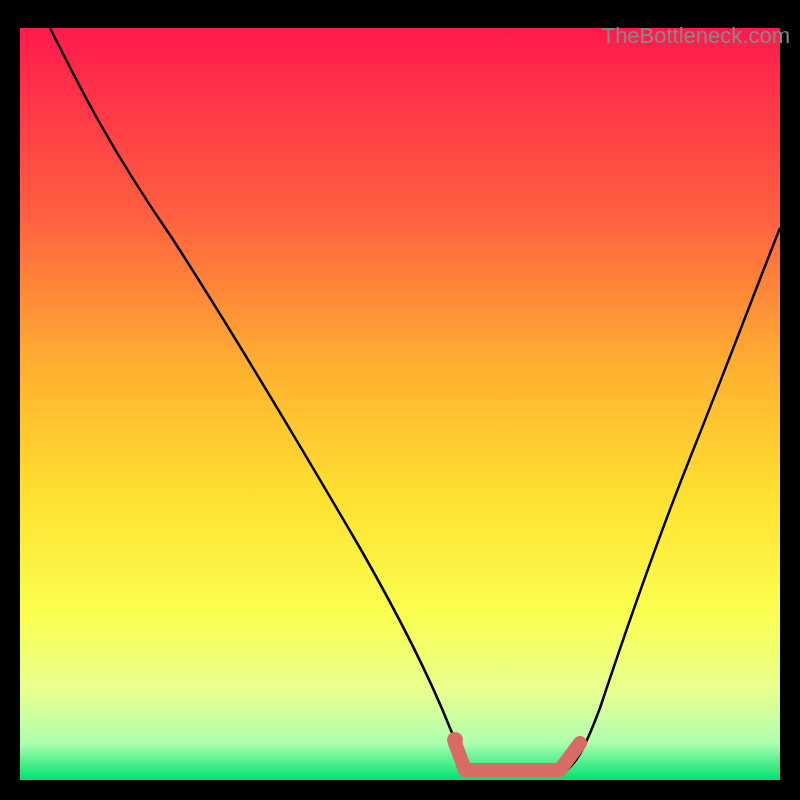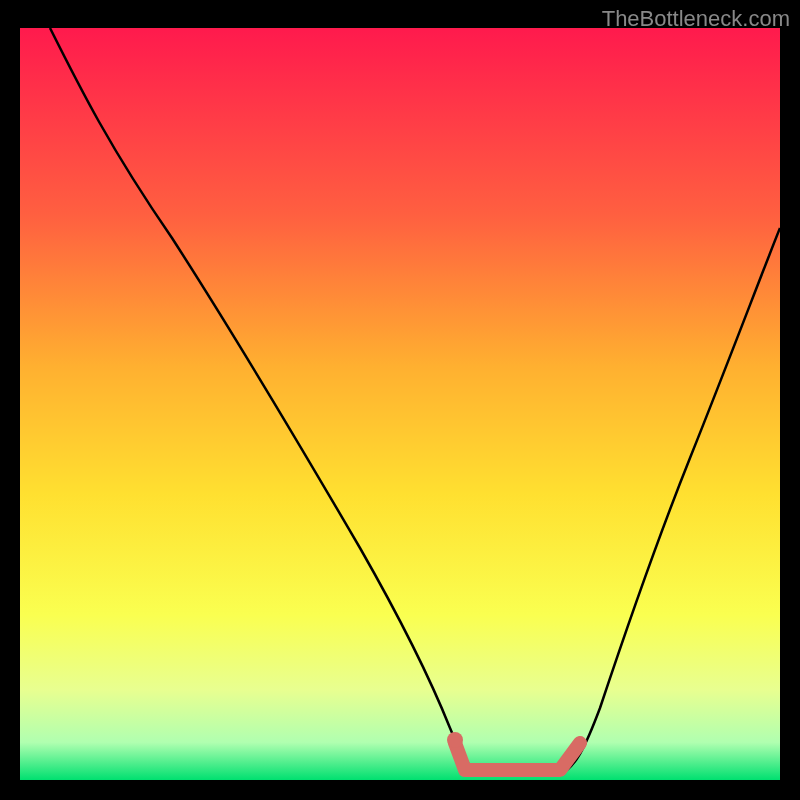--- a/index.html
+++ b/index.html
@@ -6,21 +6,21 @@
     margin: 0;
     padding: 0;
     width: 800px;
     height: 800px;
     background: #000;
     position: relative;
     font-family: Arial, sans-serif;
   }
   .watermark {
     position: absolute;
-    top: 6px;
+    top: 23px;
     right: 10px;
     color: #888;
     font-size: 22px;
     font-weight: 500;
     z-index: 10;
   }
   .plot-area {
     position: absolute;
     left: 20px;
     top: 28px;

